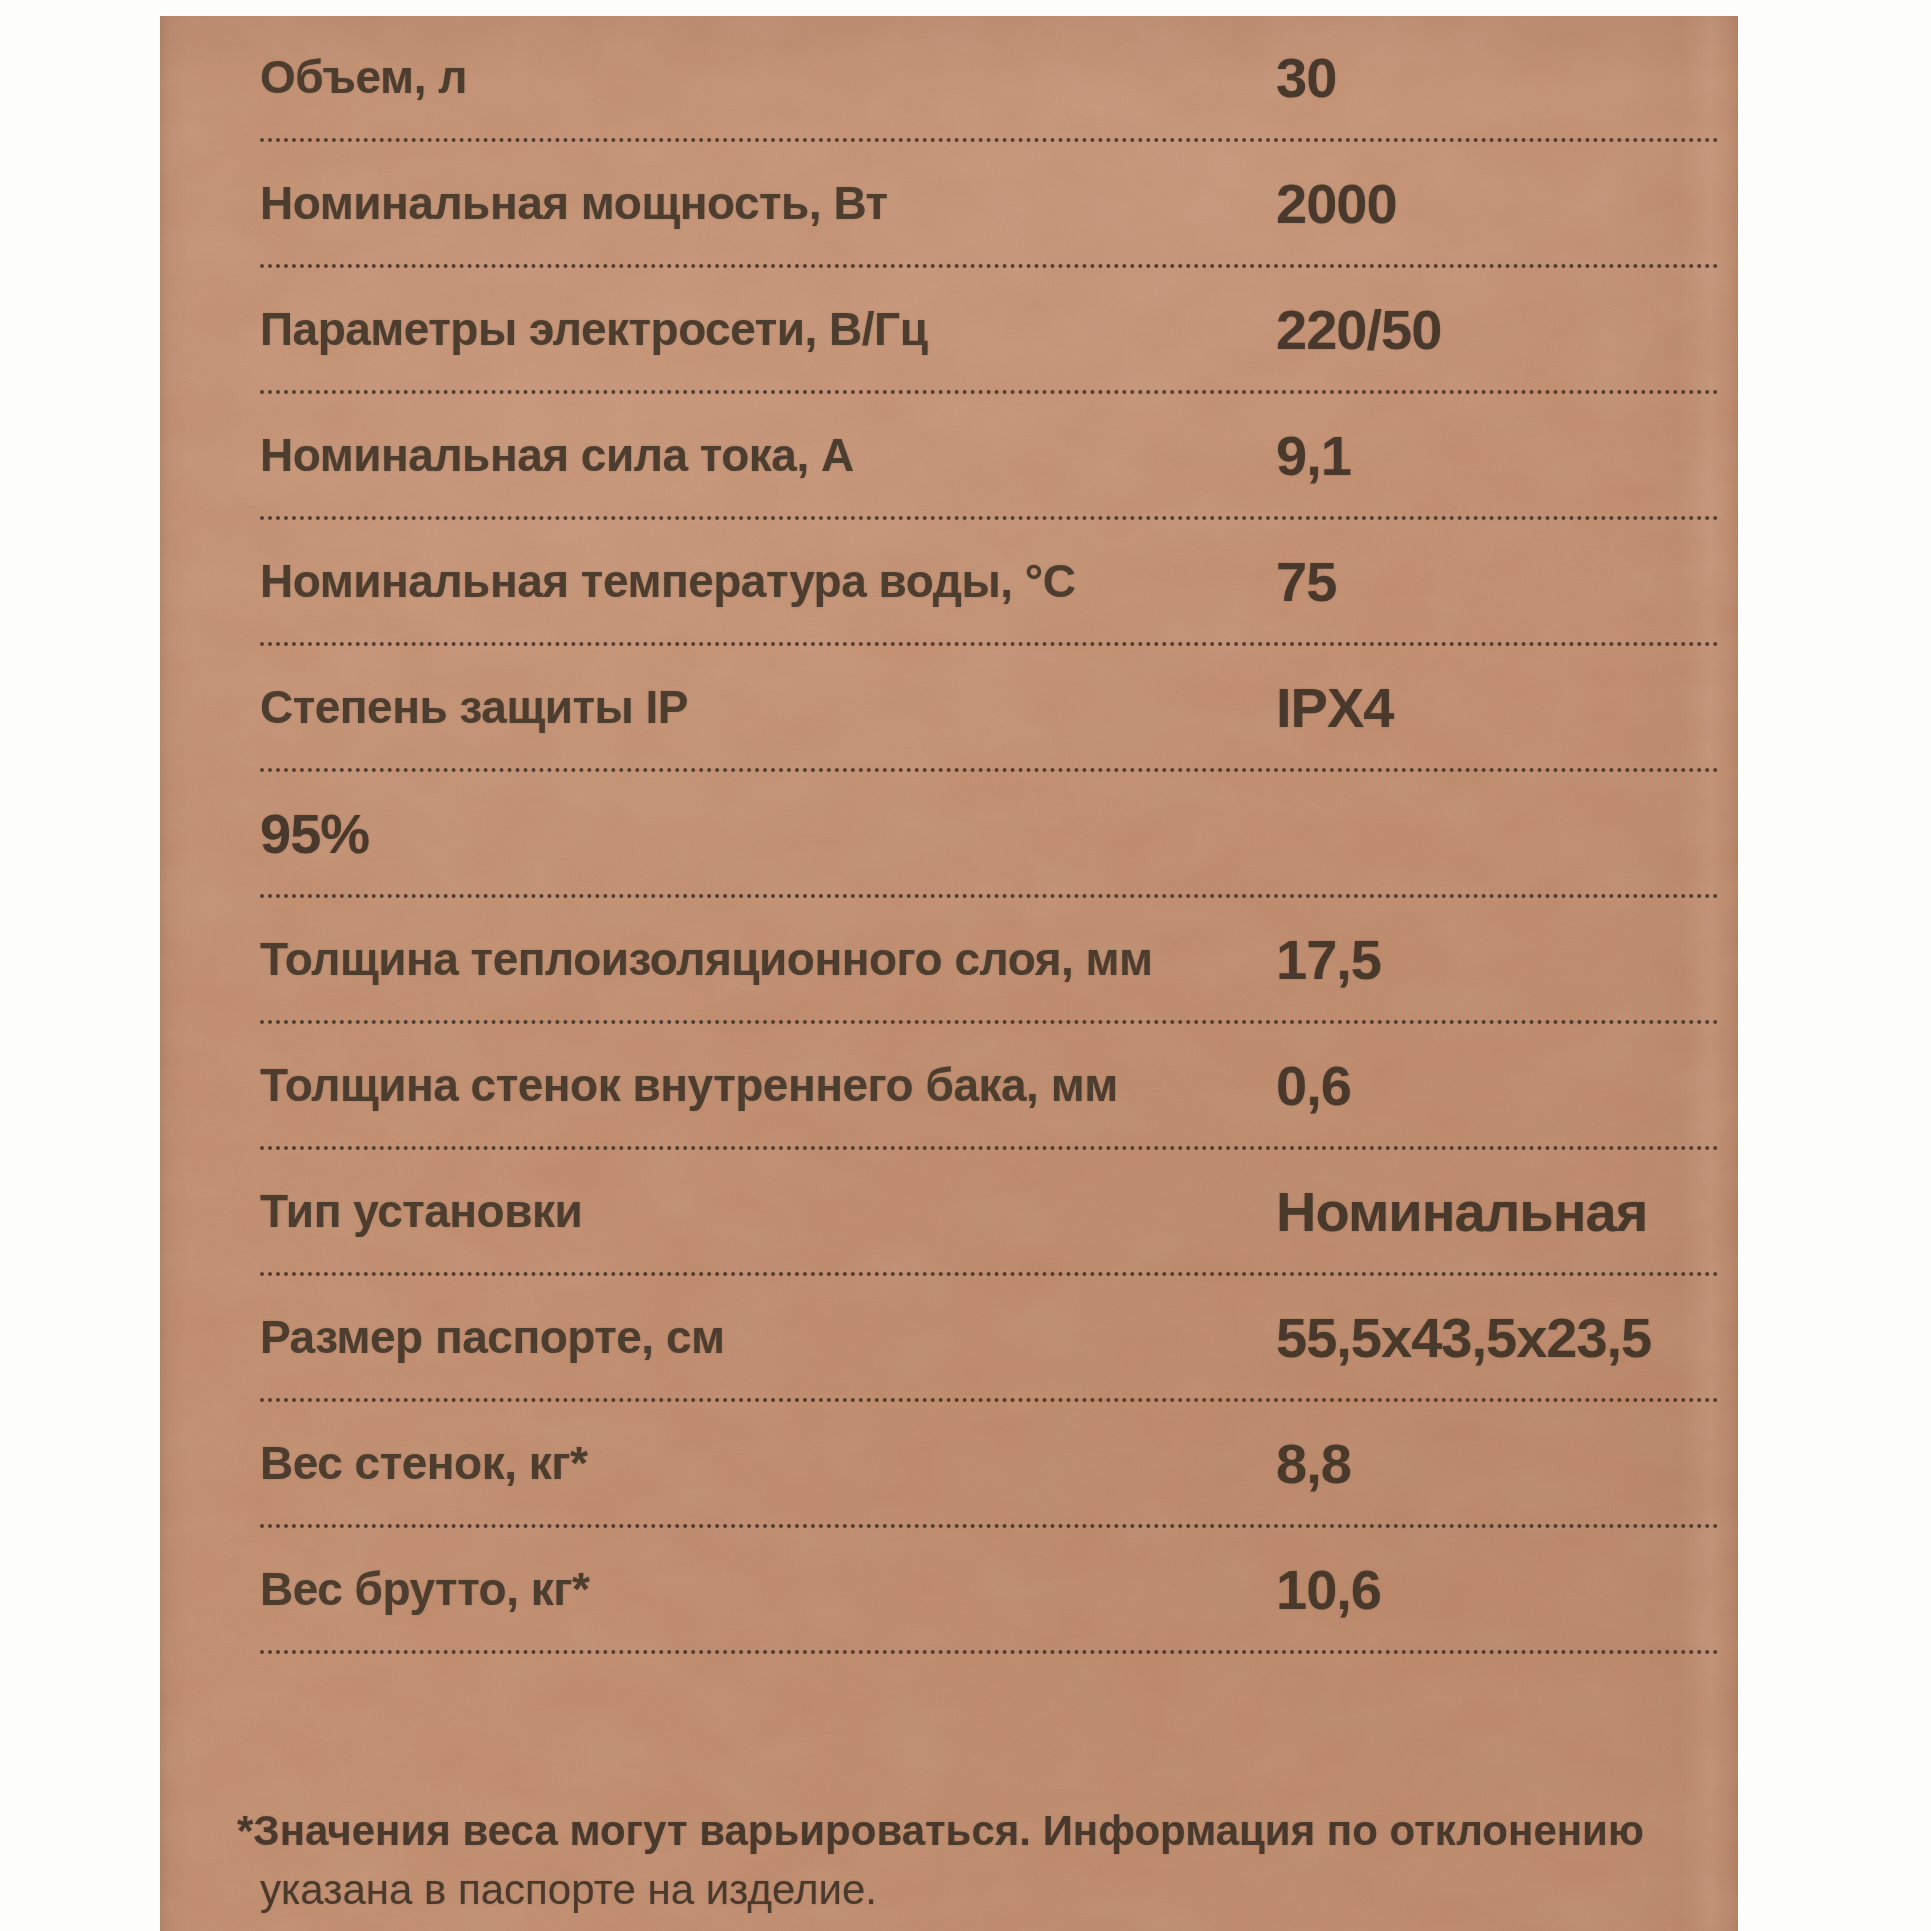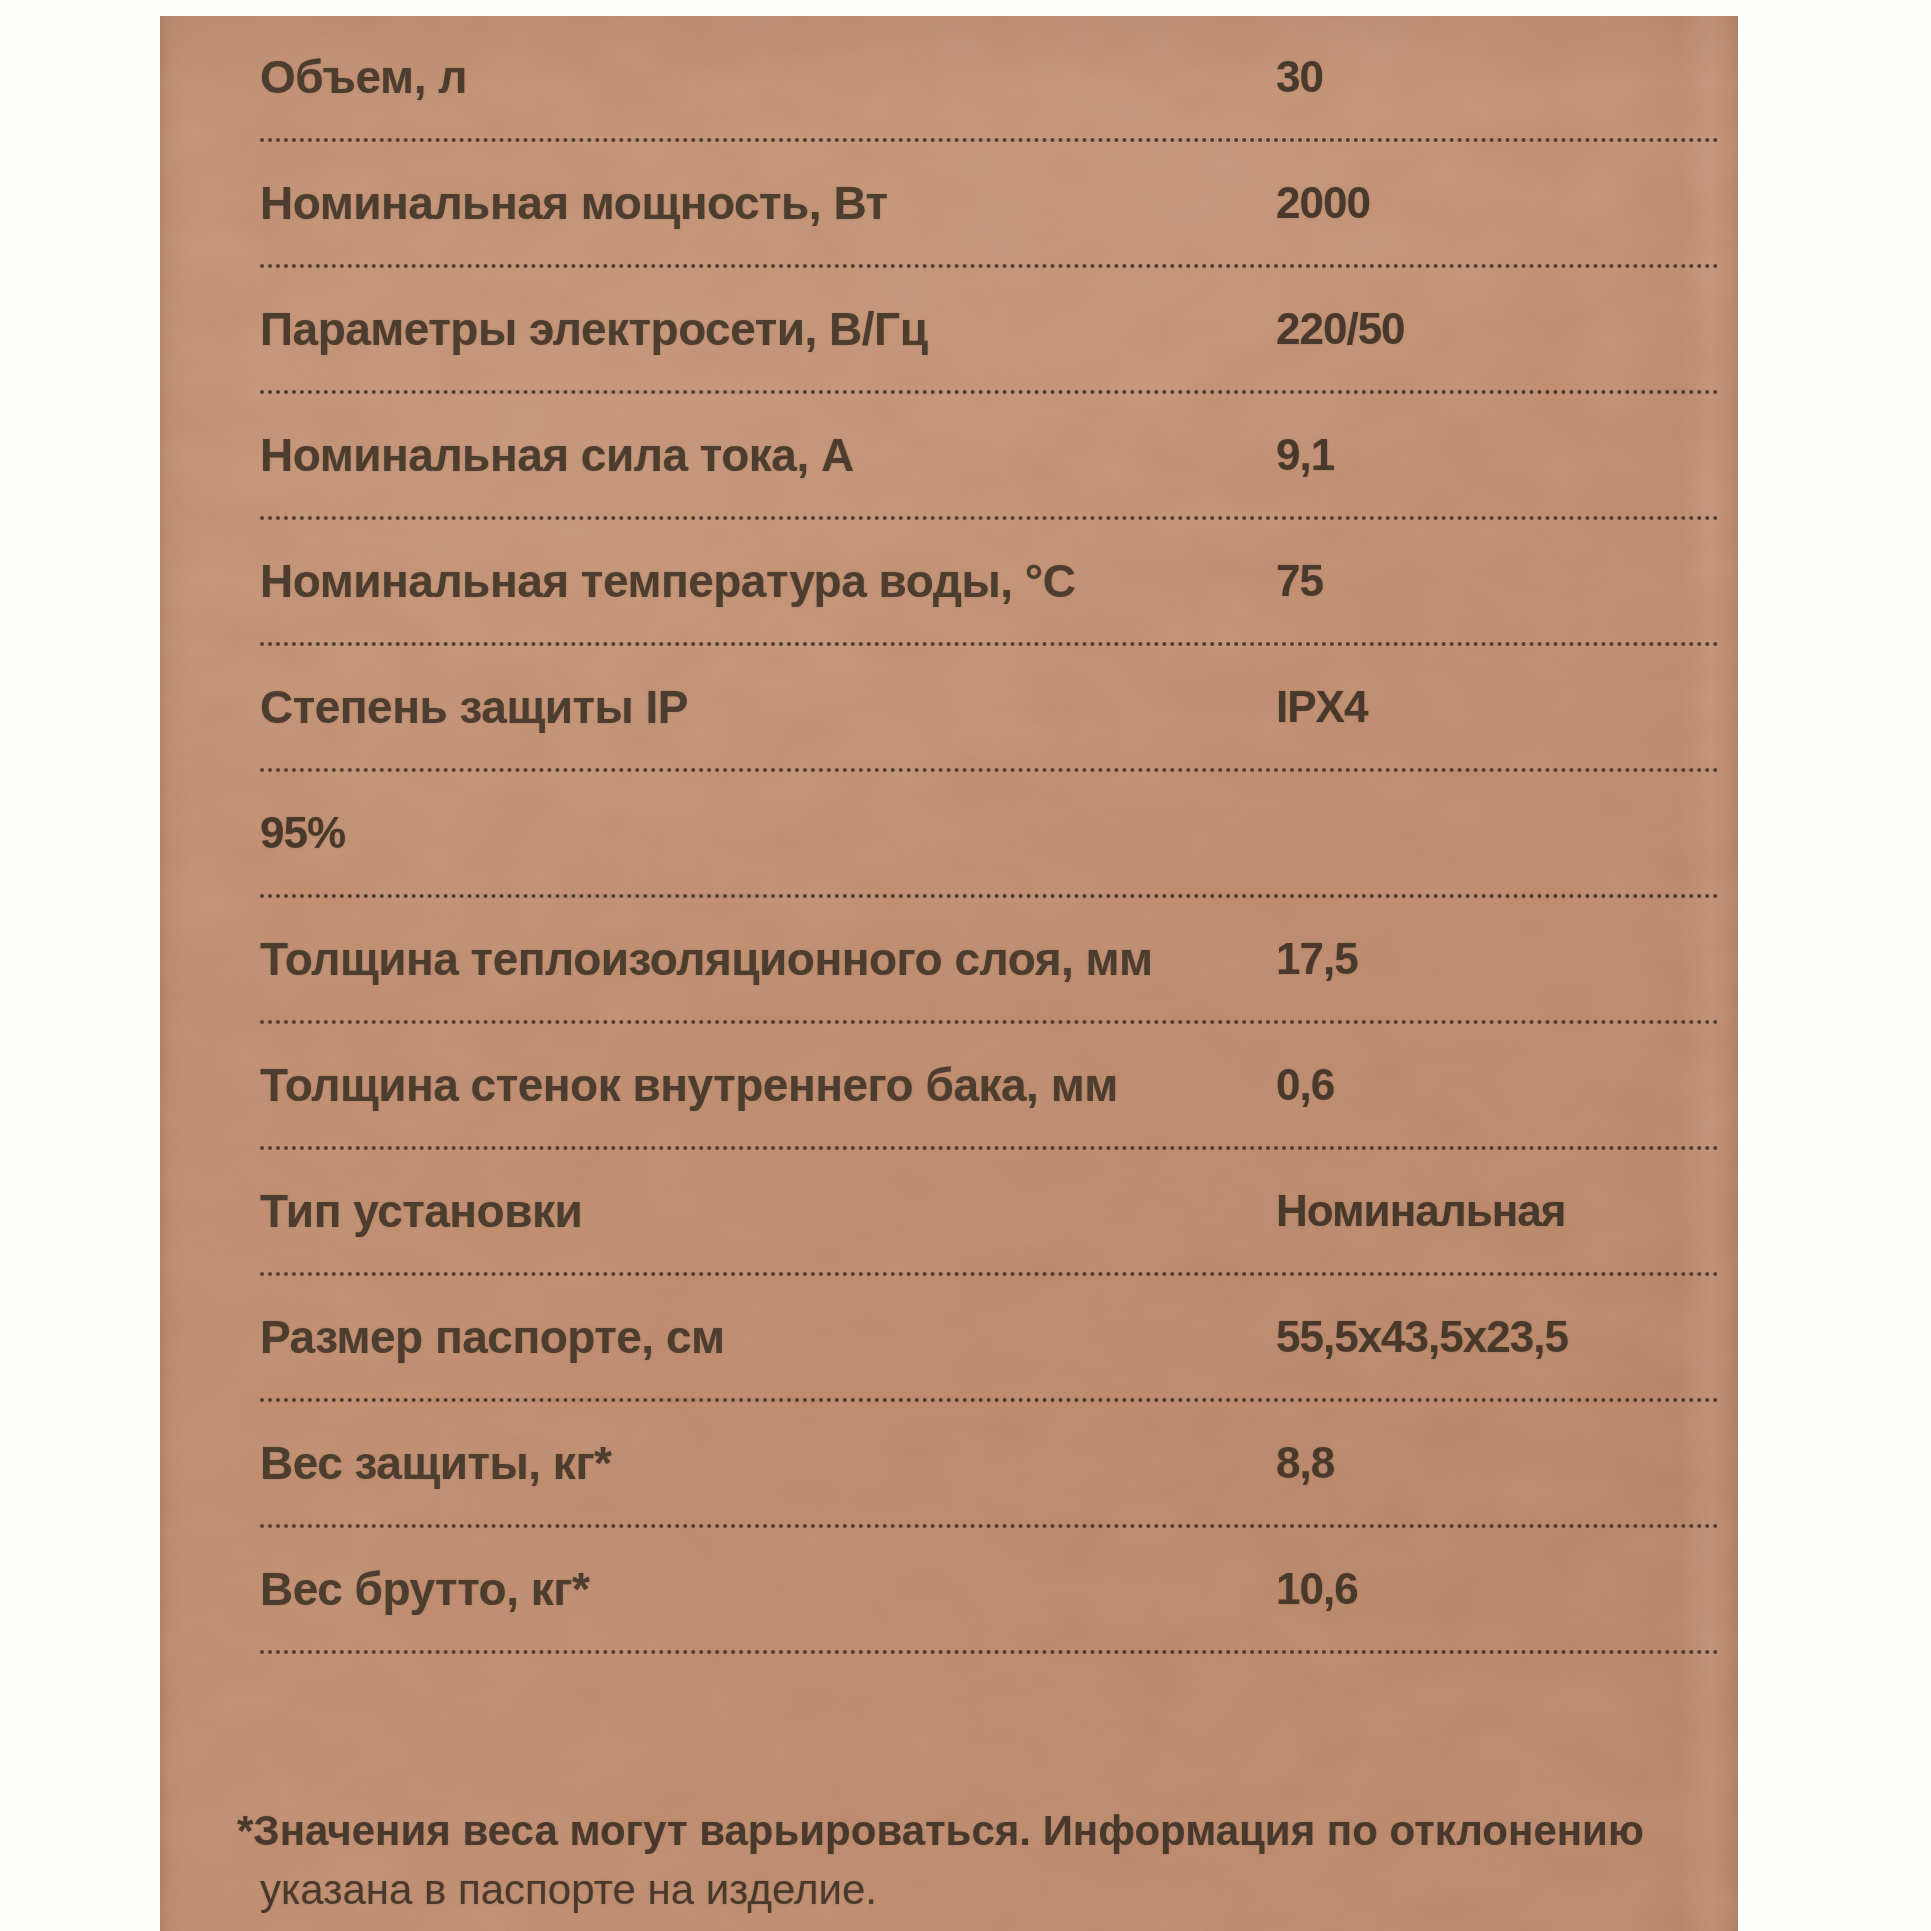--- a/index.html
+++ b/index.html
@@ -35,21 +35,21 @@
   }
   .label {
     flex: none; width: 1016px;
     font-size: 46px; font-weight: 700; letter-spacing: -0.5px;
     color: rgba(71,57,44,0.94);
     text-shadow: 0 0 1.9px rgba(71,57,44,0.28);
     white-space: nowrap;
   }
   .value {
     flex: none;
-    font-size: 44px; font-weight: 700; letter-spacing: -1px;
+    font-size: 56px; font-weight: 700; letter-spacing: -1px;
     color: rgba(68,54,41,0.95);
     text-shadow: 0 0 1.9px rgba(68,54,41,0.28);
     white-space: nowrap;
   }
 
   
   .footnote {
     position: absolute; left: 0; top: 1764px; width: 100%;
     padding: 21px 29px 0 100px; box-sizing: border-box;
     font-size: 42px; font-weight: 400; line-height: 59px;
@@ -116,21 +116,21 @@
       </div>
       <div class="row">
         <div class="label">Тип установки</div>
         <div class="value">Номинальная</div>
       </div>
       <div class="row">
         <div class="label">Размер паспорте, см</div>
         <div class="value">55,5х43,5х23,5</div>
       </div>
       <div class="row">
-        <div class="label">Вес защиты, кг*</div>
+        <div class="label">Вес стенок, кг*</div>
         <div class="value">8,8</div>
       </div>
       <div class="row">
         <div class="label">Вес брутто, кг*</div>
         <div class="value">10,6</div>
       </div>
     </div>
 
     <div class="footnote">
       <div class="fn-line-1">*Значения веса могут варьироваться. Информация по отклонению</div>

